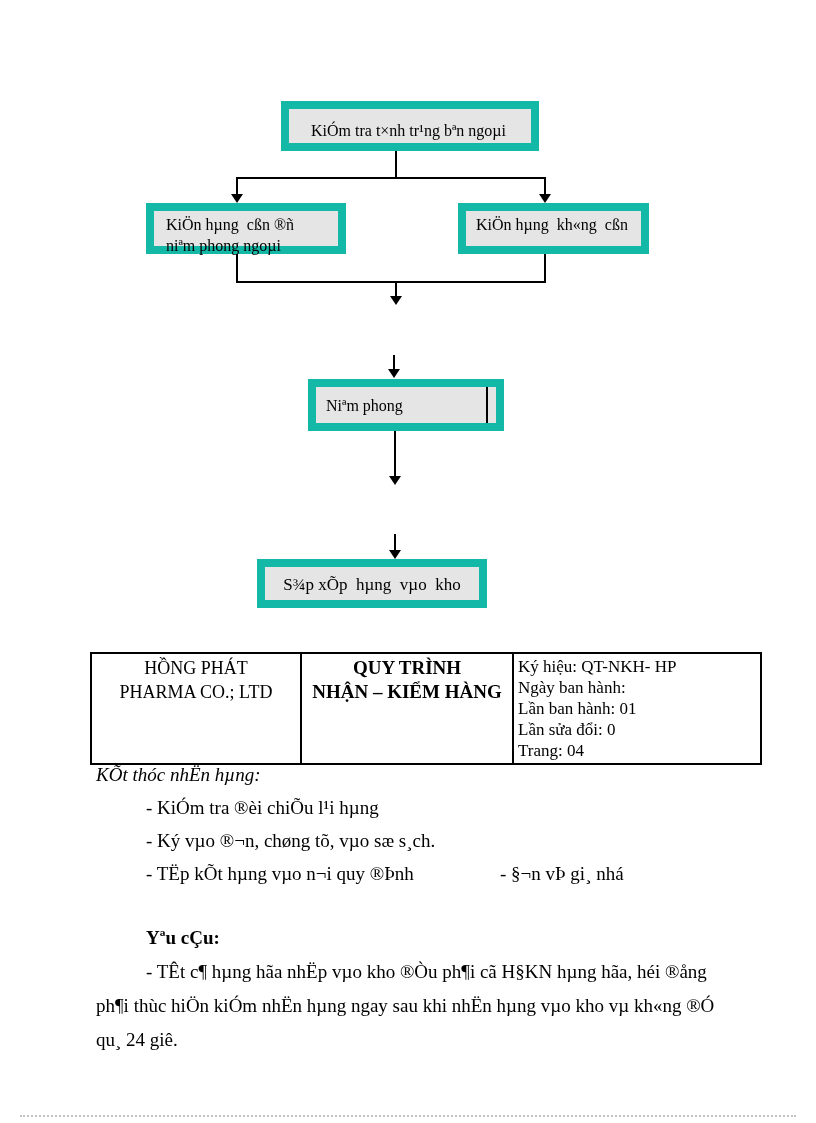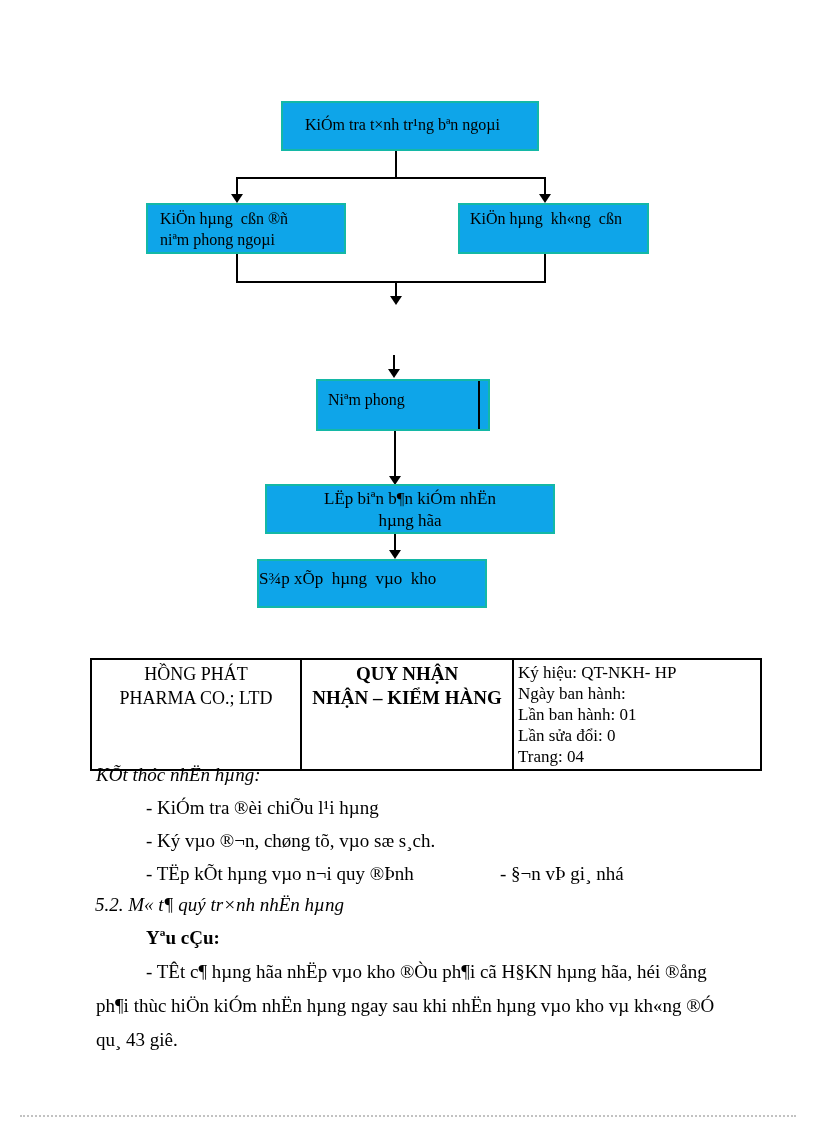--- a/index.html
+++ b/index.html
@@ -9,22 +9,22 @@
     margin:0 auto;
     background:#ffffff;
     font-family:"Liberation Serif", serif;
     color:#000;
     overflow:hidden;
   }
 
   
   .fbox {
     position:absolute;
-    border:2px solid #14b8a6;
-    background:#0ea5e9;
+    border:8px solid #14b8a6;
+    background:#e5e5e5;
     font-size:16px;
     line-height:21px;
     box-sizing:border-box;
   }
   .fbox .lbl { display:block; white-space:pre; }
   .vline, .hline { position:absolute; background:#000; }
   .vline { width:2px; }
   .hline { height:2px; }
   .arrow-down {
     position:absolute; width:0; height:0;
@@ -32,21 +32,20 @@
     border-right:6px solid transparent;
     border-top:9px solid #000;
   }
   .inner-edge { position:absolute; top:0; bottom:0; width:2px; background:#000; }
 
   
   .doc-table {
     position:absolute; left:90px; top:652px;
     border-collapse:collapse;
     table-layout:fixed;
-    margin-top:6px;
   }
   .doc-table td {
     border:2px solid #000;
     vertical-align:top;
     padding:2px 4px;
     height:102px;
     box-sizing:border-box;
   }
   .td-company { width:210px; text-align:center; font-size:18px; line-height:24px; }
   .td-title   { width:212px; text-align:center; font-size:19px; line-height:24px; font-weight:bold; }
@@ -95,49 +94,45 @@
   <div class="vline" style="left:236px;top:254px;height:29px;"></div>
   <div class="vline" style="left:544px;top:254px;height:29px;"></div>
   <div class="hline" style="left:236px;top:281px;width:310px;"></div>
   <div class="vline" style="left:395px;top:281px;height:16px;"></div>
   <div class="arrow-down" style="left:390px;top:296px;"></div>
 
 
   <div class="vline" style="left:393px;top:355px;height:15px;"></div>
   <div class="arrow-down" style="left:388px;top:369px;"></div>
 
-  <div class="fbox" style="left:308px;top:379px;width:174px;height:52px;padding:8px 0 0 10px;margin-left:8px;">
+  <div class="fbox" style="left:308px;top:379px;width:196px;height:52px;padding:8px 0 0 10px;">
     <span class="lbl">Niªm phong</span>
     <div class="inner-edge" style="right:8px;"></div>
   </div>
 
   <div class="vline" style="left:394px;top:431px;height:46px;"></div>
   <div class="arrow-down" style="left:389px;top:476px;"></div>
 
-  <div class="fbox" style="left:265px;top:484px;width:290px;height:50px;padding:2px 0 0 0;text-align:center;font-size:17px;line-height:22px;">
-    <span class="lbl">LËp biªn b¶n kiÓm nhËn</span>
-    <span class="lbl">hµng hãa</span>
-  </div>
 
   <div class="vline" style="left:394px;top:534px;height:17px;"></div>
   <div class="arrow-down" style="left:389px;top:550px;"></div>
 
-  <div class="fbox" style="left:257px;top:559px;width:230px;height:49px;padding:7px 0 0 0;text-align:left;font-size:17px;">
+  <div class="fbox" style="left:257px;top:559px;width:230px;height:49px;padding:7px 0 0 0;text-align:center;font-size:17px;">
     <span class="lbl">S¾p xÕp  hµng  vµo  kho</span>
   </div>
 
   <table class="doc-table">
     <tbody>
         <tr>
       <td class="td-company">
         <div>HỒNG PHÁT</div>
         <div>PHARMA CO.; LTD</div>
       </td>
       <td class="td-title">
-        <div>QUY NHẬN</div>
+        <div>QUY TRÌNH</div>
         <div>NHẬN – KIỂM HÀNG</div>
       </td>
       <td class="td-info">
         <div>Ký hiệu:  QT-NKH- HP</div>
         <div>Ngày ban hành:</div>
         <div>Lần ban hành: 01</div>
         <div>Lần sửa đổi: 0</div>
         <div>Trang: 04</div>
       </td>
     </tr>
@@ -146,23 +141,22 @@
 
   <div class="bline" style="left:96px;top:763px;font-style:italic;">KÕt thóc nhËn hµng:</div>
 
   <div class="bline" style="left:146px;top:796px;">- KiÓm tra  ®èi  chiÕu  l¹i  hµng</div>
 
   <div class="bline" style="left:146px;top:862px;">- TËp kÕt hµng vµo n¬i  quy  ®Þnh</div>
 
   <div class="bline" style="left:146px;top:829px;">- Ký vµo  ®¬n, chøng tõ, vµo  sæ  s¸ch.</div>
   <div class="bline" style="left:500px;top:862px;">- §¬n vÞ gi¸  nhá</div>
 
-  <div class="bline italic" style="left:95px;top:893px;">5.2. M« t¶ quý tr×nh nhËn hµng</div>
 
   <div class="bline bold" style="left:146px;top:926px;">Yªu cÇu:</div>
 
   <div class="bline" style="left:146px;top:960px;">- TÊt c¶ hµng hãa nhËp vµo kho ®Òu ph¶i cã H§KN  hµng hãa, héi  ®ång</div>
   <div class="bline" style="left:96px;top:994px;">ph¶i thùc hiÖn kiÓm nhËn hµng ngay sau khi  nhËn hµng vµo kho vµ kh«ng ®Ó</div>
-  <div class="bline" style="left:96px;top:1028px;">qu¸ 43 giê.</div>
+  <div class="bline" style="left:96px;top:1028px;">qu¸ 24 giê.</div>
 
   <div class="footer-dots"></div>
 
 </div>
 
 </body></html>

